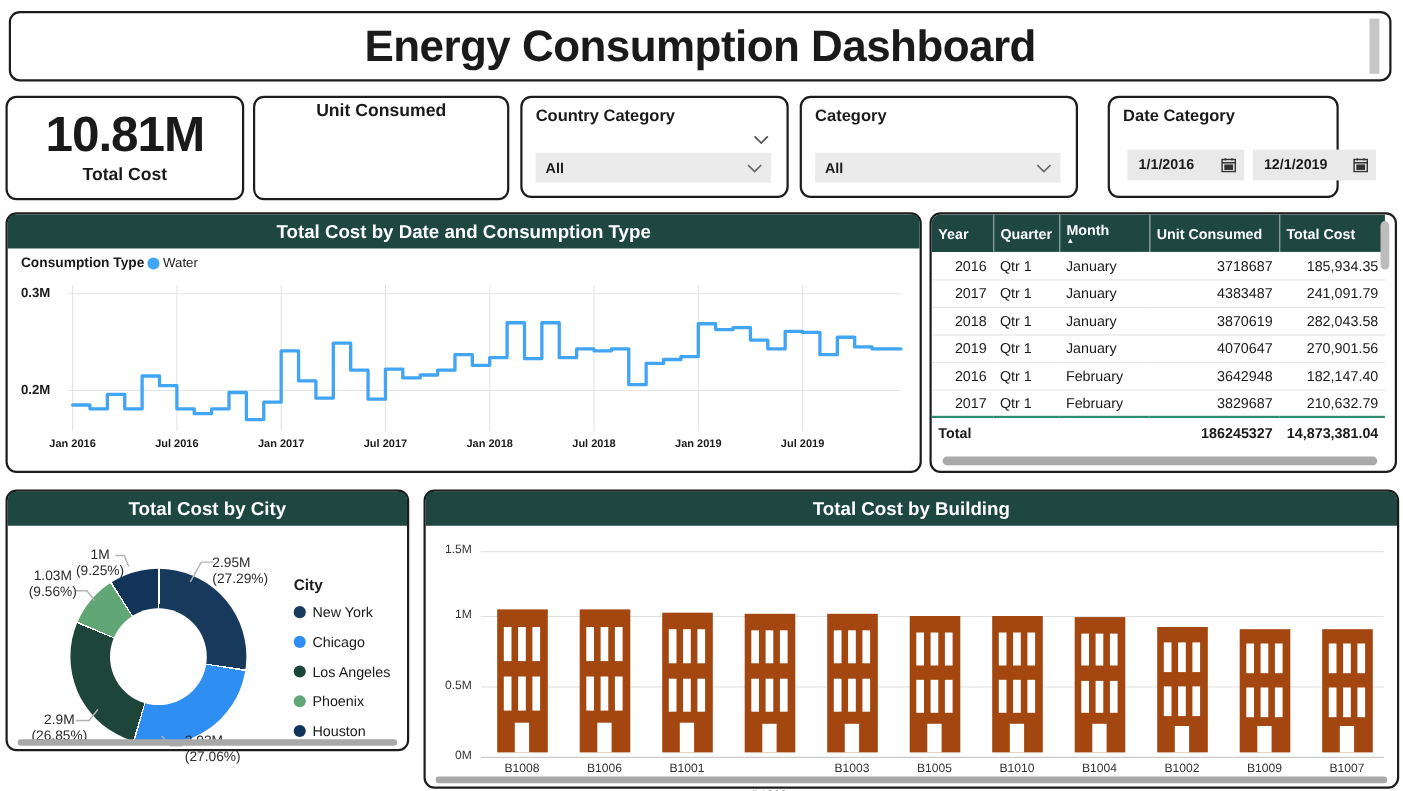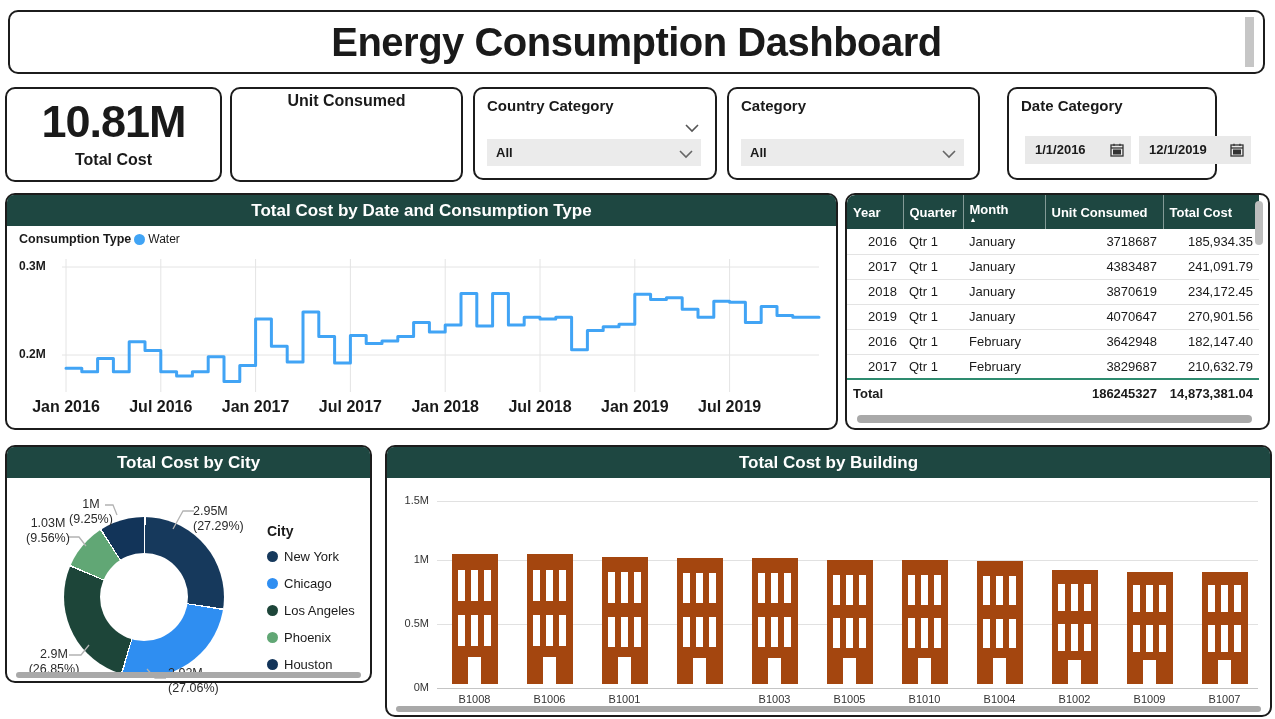--- a/index.html
+++ b/index.html
@@ -39,21 +39,21 @@
     border-radius:7px 7px 0 0;color:#fff;font-size:17px;font-weight:700;text-align:center;line-height:31px;}
   .hscroll{position:absolute;left:9px;right:9px;bottom:3px;height:6px;background:#a9a9a9;border-radius:3px;}
 
   
   .line-card{left:5px;top:193px;width:833px;height:237px;}
   .line-legend{position:absolute;left:12px;top:37px;font-size:12px;display:flex;align-items:center;gap:3px;}
   .line-legend .lt{font-weight:700;font-size:12.5px;}
   .dot{display:inline-block;width:11px;height:11px;border-radius:50%;}
   .line-svg{position:absolute;left:0;top:50px;}
   .yl{position:absolute;left:12px;width:40px;font-size:12px;font-weight:700;}
-  .xl{position:absolute;top:203px;width:70px;text-align:center;font-size:16px;font-weight:700;}
+  .xl{position:absolute;top:203px;width:70px;text-align:center;font-size:10px;font-weight:700;}
 
   
   .table-card{left:845px;top:193px;width:425px;height:237px;overflow:hidden;}
   .ptable{border-collapse:collapse;width:412px;font-size:13px;table-layout:fixed;}
   .ptable th{background:#1e4741;color:#fff;font-weight:700;text-align:left;height:34px;padding:0 6px;
      border-left:1px solid rgba(255,255,255,.45);vertical-align:middle;}
   .ptable th:first-child{border-left:none;border-radius:8px 0 0 0;}
   .ptable td{height:25px;padding:0 6px;border-bottom:1px solid #e3e3e3;}
   .ptable .num{text-align:right;}
   .ptable tr.total td{font-weight:700;border-top:2px solid #2e8b6f;border-bottom:none;height:28px;}
@@ -219,21 +219,21 @@
             <td>Qtr 1</td>
             <td>January</td>
             <td class="num">4383487</td>
             <td class="num">241,091.79</td>
           </tr>
           <tr>
             <td class="num">2018</td>
             <td>Qtr 1</td>
             <td>January</td>
             <td class="num">3870619</td>
-            <td class="num">234,172.45</td>
+            <td class="num">282,043.58</td>
           </tr>
           <tr>
             <td class="num">2019</td>
             <td>Qtr 1</td>
             <td>January</td>
             <td class="num">4070647</td>
             <td class="num">270,901.56</td>
           </tr>
           <tr>
             <td class="num">2016</td>

